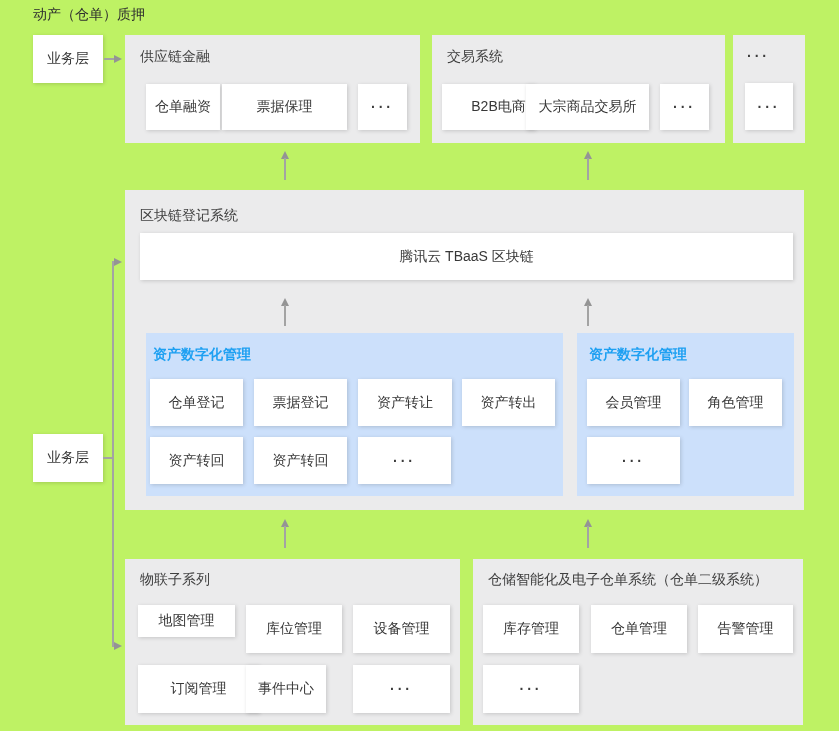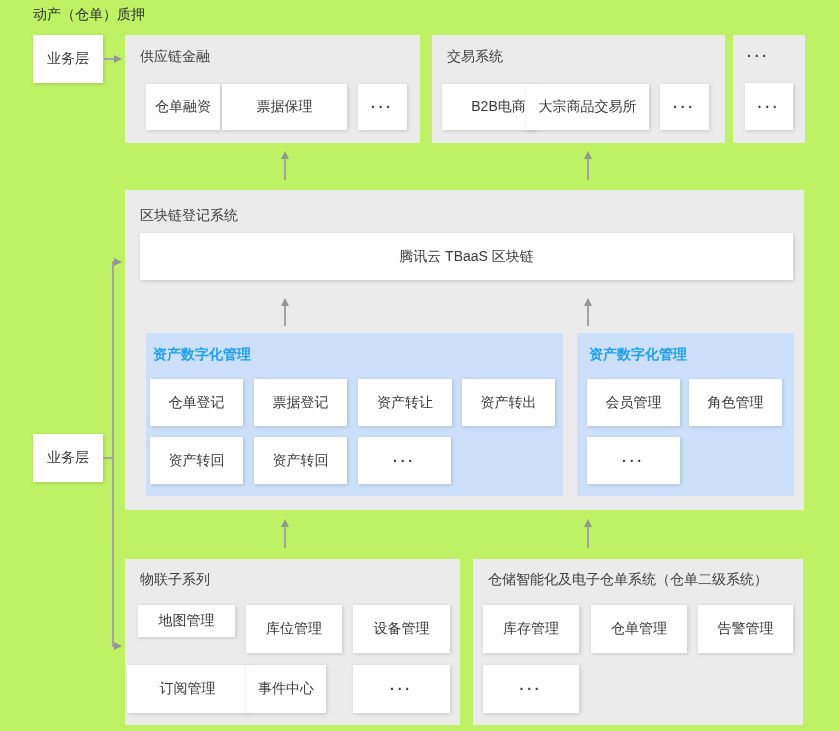--- a/index.html
+++ b/index.html
@@ -101,21 +101,21 @@
   </div>
 
   <div class="up-arrow" style="left:279px; top:519px; height:29px;"></div>
   <div class="up-arrow" style="left:582px; top:519px; height:29px;"></div>
 
   <div class="panel" style="left:125px; top:559px; width:335px; height:166px;">
     <div class="panel-title" style="top:12px;">物联子系列</div>
     <div class="box" style="left:13px;  top:46px; width:97px; height:32px;">地图管理</div>
     <div class="box" style="left:121px; top:46px; width:96px; height:48px;">库位管理</div>
     <div class="box" style="left:228px; top:46px; width:97px; height:48px;">设备管理</div>
-    <div class="box" style="left:2px;  top:106px; width:121px; height:48px;">订阅管理</div>
+    <div class="box" style="left:13px;  top:106px; width:121px; height:48px;">订阅管理</div>
     <div class="box" style="left:121px; top:106px; width:80px; height:48px;">事件中心</div>
     <div class="box dots" style="left:228px; top:106px; width:97px; height:48px;">···</div>
   </div>
 
   <div class="panel" style="left:473px; top:559px; width:330px; height:166px;">
     <div class="panel-title" style="top:12px;">仓储智能化及电子仓单系统（仓单二级系统）</div>
     <div class="box" style="left:10px;  top:46px; width:96px; height:48px;">库存管理</div>
     <div class="box" style="left:118px; top:46px; width:96px; height:48px;">仓单管理</div>
     <div class="box" style="left:225px; top:46px; width:95px; height:48px;">告警管理</div>
     <div class="box dots" style="left:10px; top:106px; width:96px; height:48px;">···</div>

